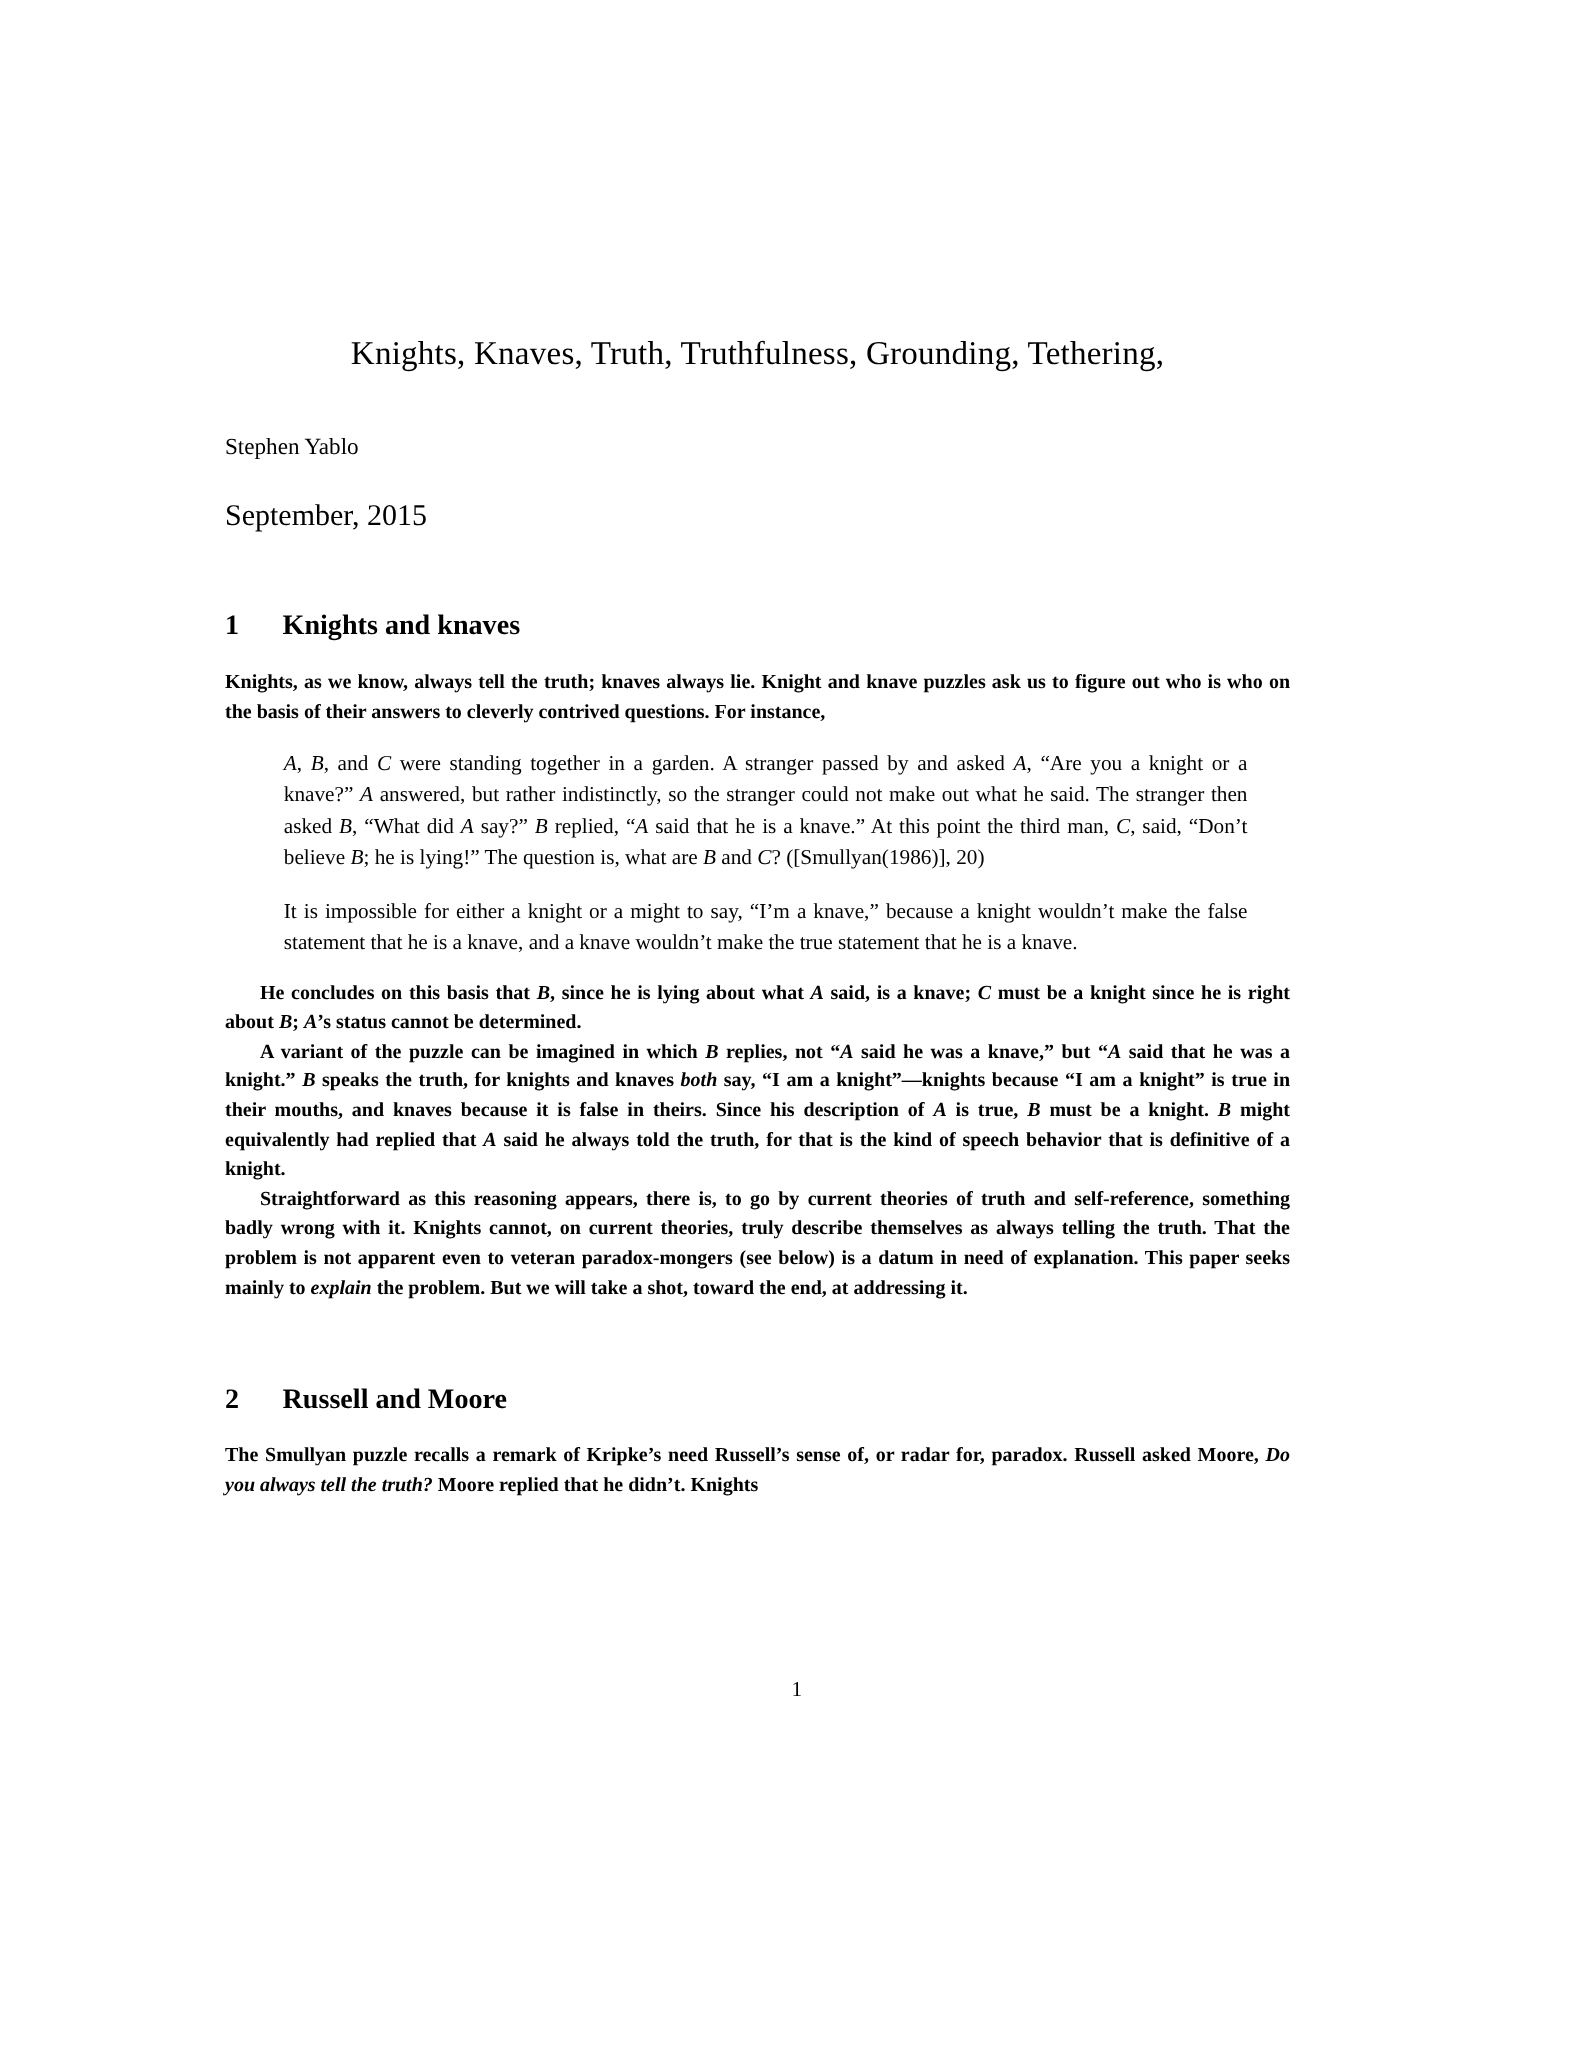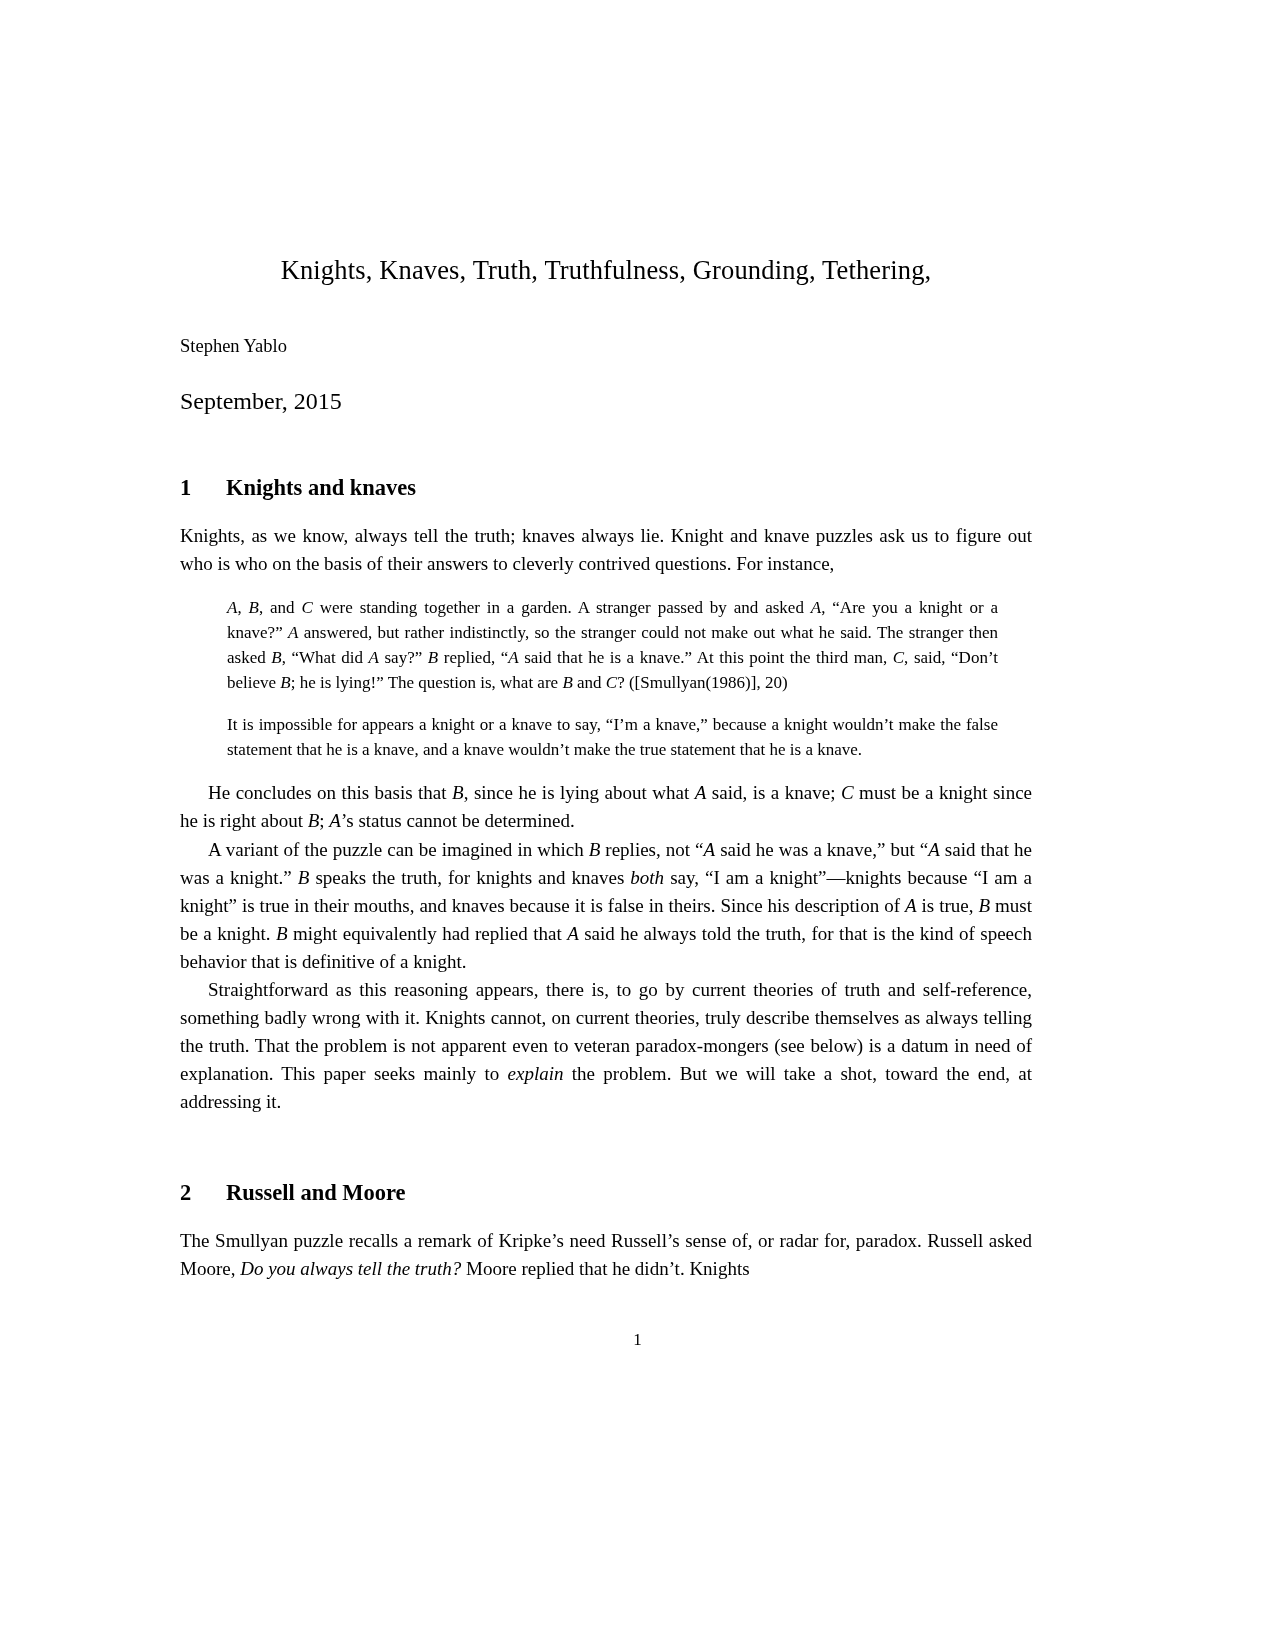--- a/index.html
+++ b/index.html
@@ -8,21 +8,21 @@
     background: #ffffff;
   }
   body {
     font-family: "Liberation Serif", "DejaVu Serif", serif;
     color: #000000;
   }
   .page {
     position: relative;
     width: 1275px;
     height: 1426px;
-    margin: 0 auto;
+    margin: 12px auto;
     background: #ffffff;
     box-sizing: border-box;
     padding-left: 47px;
   }
   .content {
     position: absolute;
     left: 180px;
     top: 248px;
     width: 852px;
   }
@@ -56,26 +56,27 @@
     line-height: 1.3;
   }
   .section-heading .num {
     display: inline-block;
     min-width: 46px;
   }
   #sec1-heading-wrap { margin-top: 56px; }
   #sec2-heading-wrap { margin-top: 62px; }
 
   p.body {
-    font-size: 19px;
+    font-size: 16px;
     line-height: 1.475;
     text-align: justify;
     text-justify: inter-word;
     margin: 0;
     hyphens: none;
+    font-weight: bold;
   }
   p.first-para { margin-top: 20px; }
   p.indent { text-indent: 28px; }
   p.lead-in { margin-top: 17px; }
 
   blockquote.quote {
     font-size: 17px;
     line-height: 1.475;
     text-align: justify;
     margin: 17px 0 0 0;
@@ -114,21 +115,21 @@
       </h2>
     </div>
 
     <p class="body first-para">
       <span>Knights, as we know, always tell the truth; knaves always lie. Knight and knave puzzles ask us to figure out who is who on the basis of their answers to cleverly contrived questions. For instance,</span>
     </p>
 
     <blockquote class="quote"><i>A</i><span>, </span><i>B</i><span>, and </span><i>C</i><span> were standing together in a garden. A stranger passed by and asked </span><i>A</i><span>, “Are you a knight or a knave?” </span><i>A</i><span> answered, but rather indistinctly, so the stranger could not make out what he said. The stranger then asked </span><i>B</i><span>, “What did </span><i>A</i><span> say?” </span><i>B</i><span> replied, “</span><i>A</i><span> said that he is a knave.” At this point the third man, </span><i>C</i><span>, said, “Don’t believe </span><i>B</i><span>; he is lying!” The question is, what are </span><i>B</i><span> and </span><i>C</i><span>? ([Smullyan(1986)], 20)</span></blockquote>
 
 
-    <blockquote class="quote"><span>It is impossible for appears a knight or a knave to say, “I’m a knave,” because a knight wouldn’t make the false statement that he is a knave, and a knave wouldn’t make the true statement that he is a knave.</span></blockquote>
+    <blockquote class="quote"><span>It is impossible for either a knight or a might to say, “I’m a knave,” because a knight wouldn’t make the false statement that he is a knave, and a knave wouldn’t make the true statement that he is a knave.</span></blockquote>
 
     <div class="spacer-after-quote"></div>
 
     <p class="body indent"><span>He concludes on this basis that </span><i>B</i><span>, since he is lying about what </span><i>A</i><span> said, is a knave; </span><i>C</i><span> must be a knight since he is right about </span><i>B</i><span>; </span><i>A</i><span>’s status cannot be determined.</span></p>
 
     <p class="body indent"><span>A variant of the puzzle can be imagined in which </span><i>B</i><span> replies, not “</span><i>A</i><span> said he was a knave,” but “</span><i>A</i><span> said that he was a knight.” </span><i>B</i><span> speaks the truth, for knights and knaves </span><i>both</i><span> say, “I am a knight”—knights because “I am a knight” is true in their mouths, and knaves because it is false in theirs. Since his description of </span><i>A</i><span> is true, </span><i>B</i><span> must be a knight. </span><i>B</i><span> might equivalently had replied that </span><i>A</i><span> said he always told the truth, for that is the kind of speech behavior that is definitive of a knight.</span></p>
 
     <p class="body indent"><span>Straightforward as this reasoning appears, there is, to go by current theories of truth and self-reference, something badly wrong with it. Knights cannot, on current theories, truly describe themselves as always telling the truth. That the problem is not apparent even to veteran paradox-mongers (see below) is a datum in need of explanation. This paper seeks mainly to </span><i>explain</i><span> the problem. But we will take a shot, toward the end, at addressing it.</span></p>
 
     <div id="sec2-heading-wrap">

